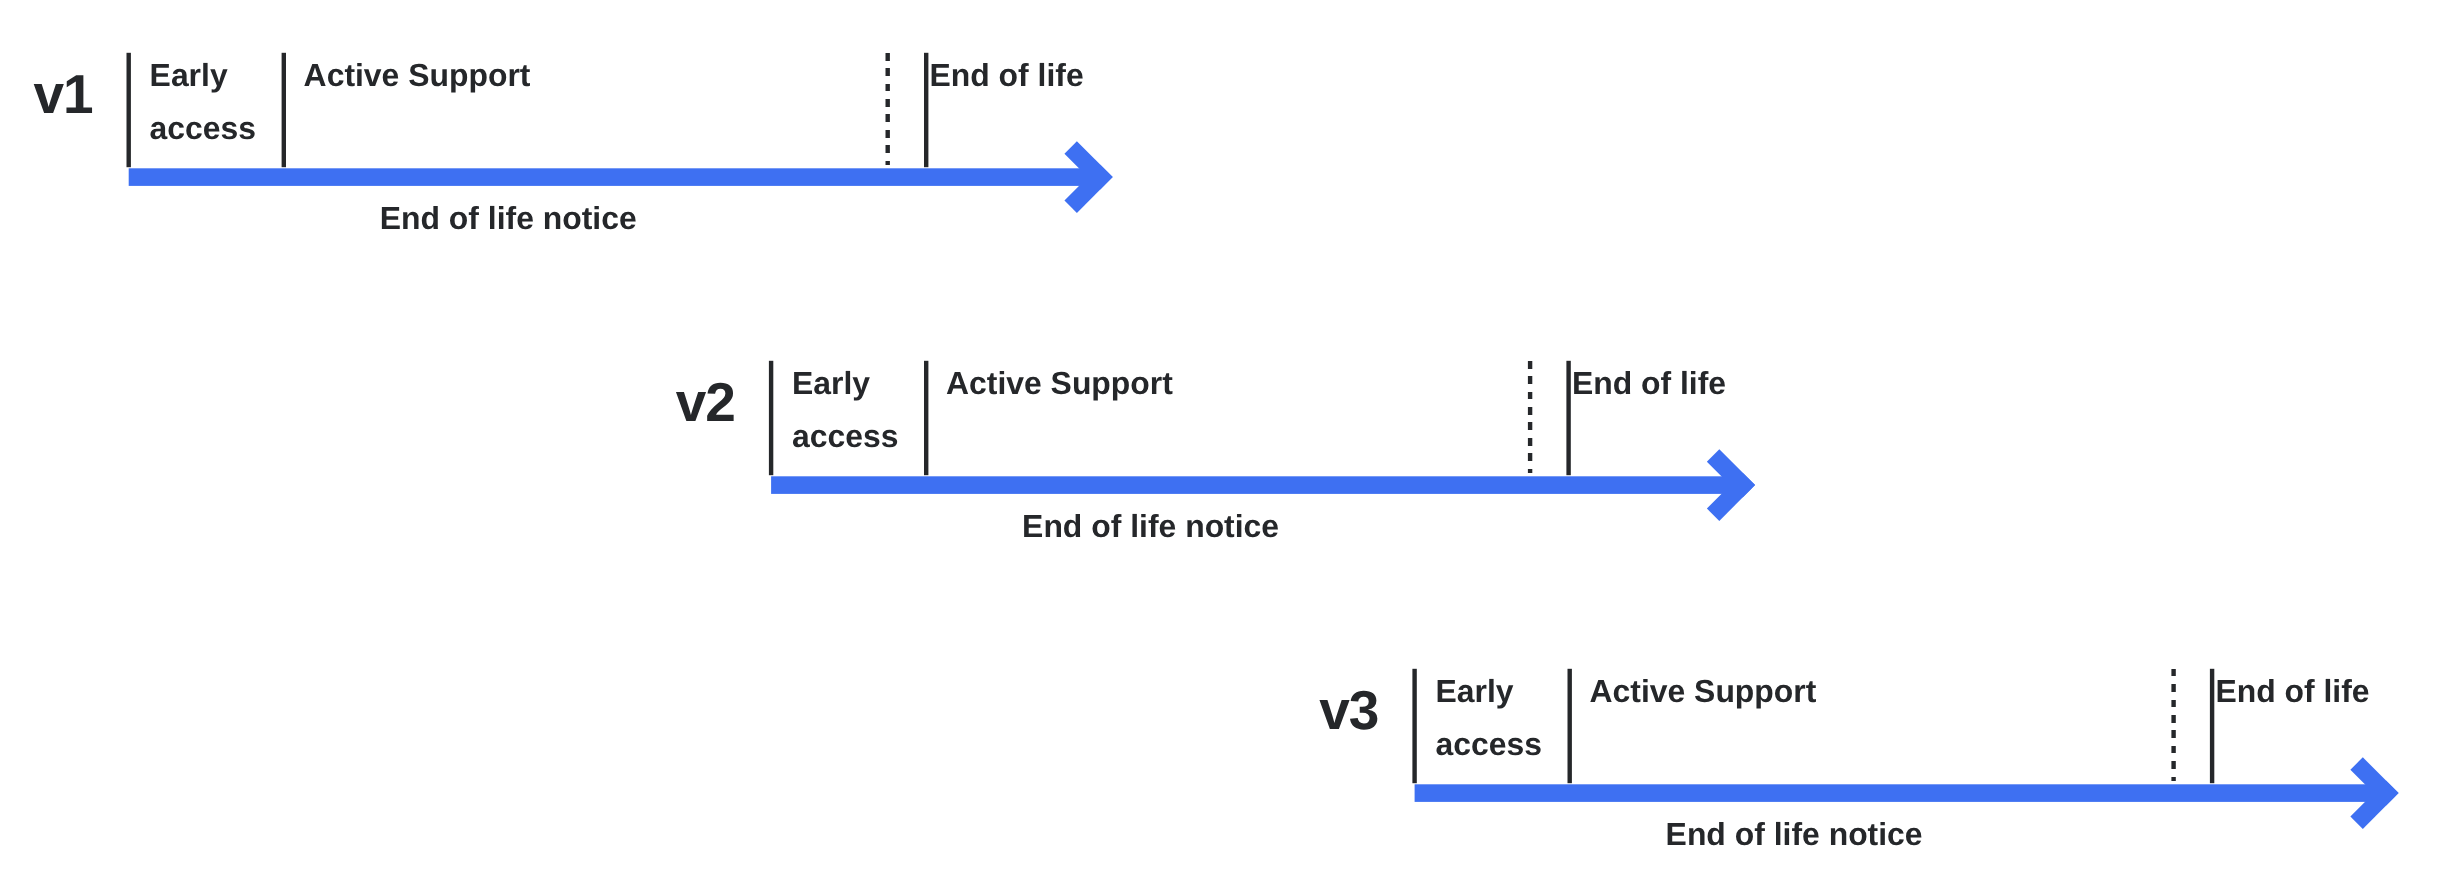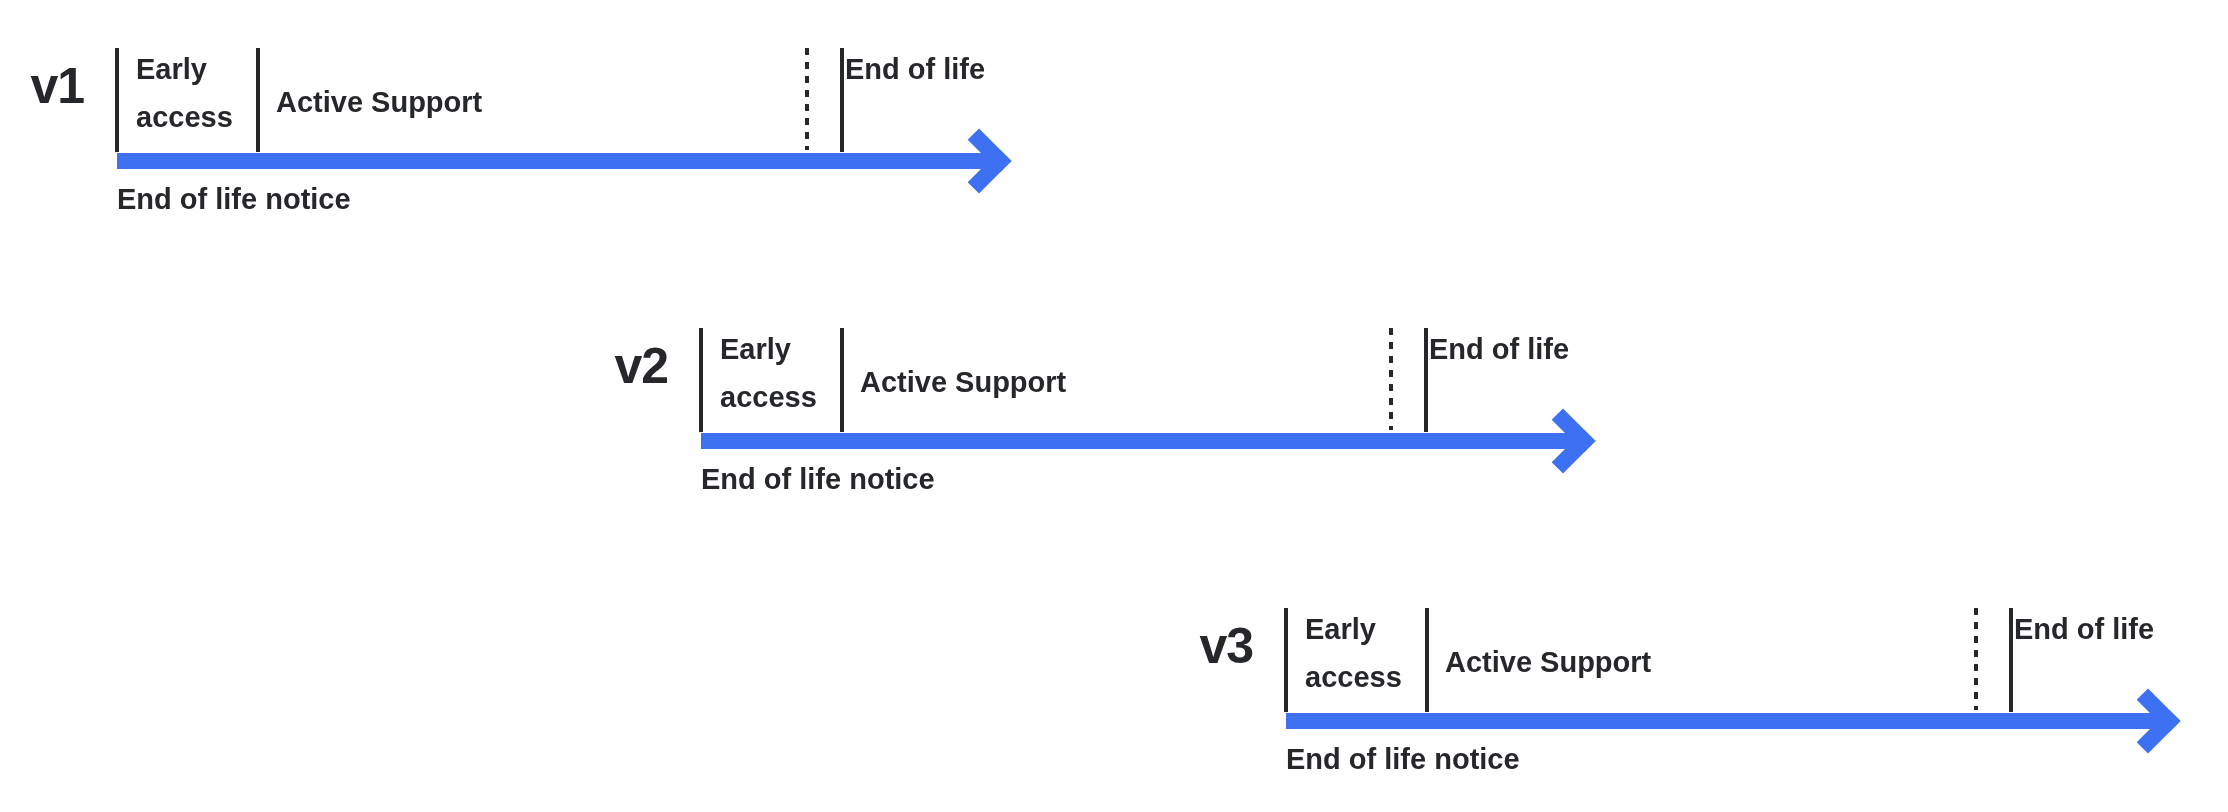--- a/index.html
+++ b/index.html
@@ -68,27 +68,27 @@
     border-top: 16px solid var(--accent, #3e70f2);
     border-right: 16px solid var(--accent, #3e70f2);
     transform: rotate(45deg);
   }
   .lbl {
     font-size: 29px;
     line-height: 48px;
     font-weight: 700;
   }
   .early  { left: 19px;  top: -3px; width: 110px; }
-  .active { left: 159px; top: -3px; white-space: nowrap; margin-top: 33px; }
+  .active { left: 159px; top: -3px; white-space: nowrap; }
   .eol    { left: 728px; top: -3px; white-space: nowrap; }
   .notice {
     left: 0;
     top: 127px;
     width: 690px;
-    text-align: left;
+    text-align: center;
     white-space: nowrap;
   }
 </style>
 </head>
 <body>
 
 <div class="row" style="left:117px; top:48px;">
   <div class="version">v1</div>
   <div class="tick t1"></div>
   <div class="tick t2"></div>

